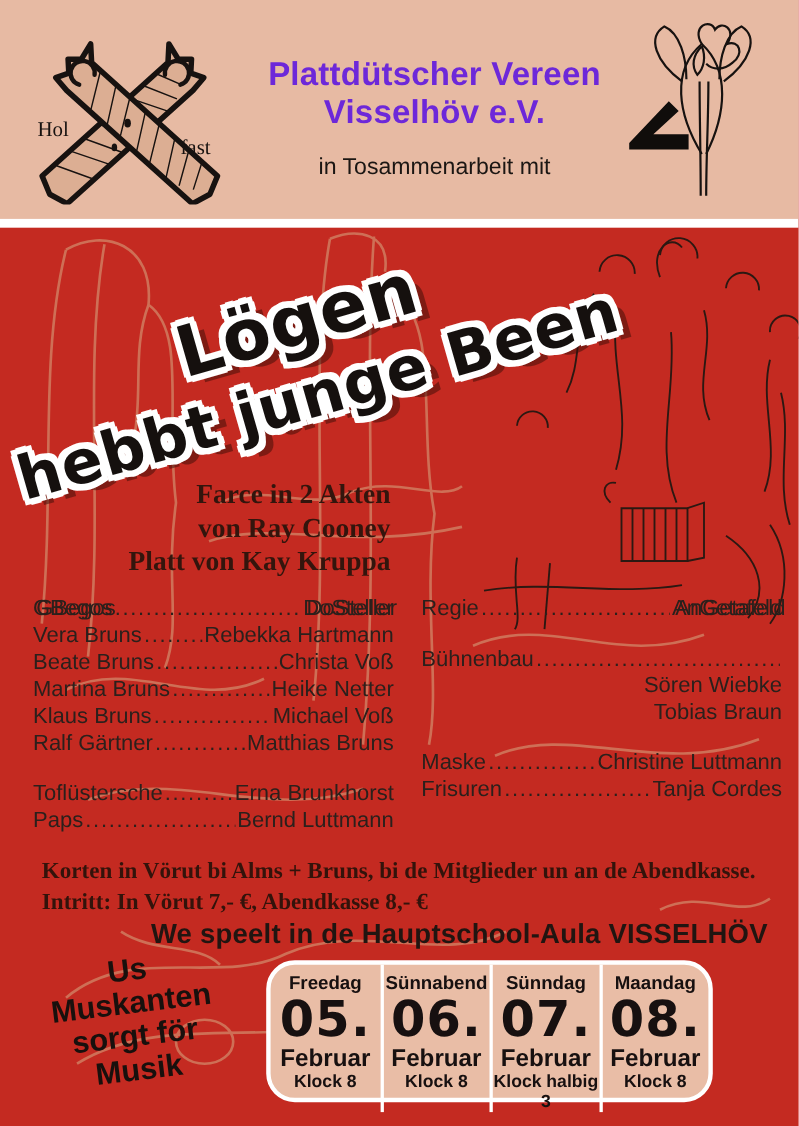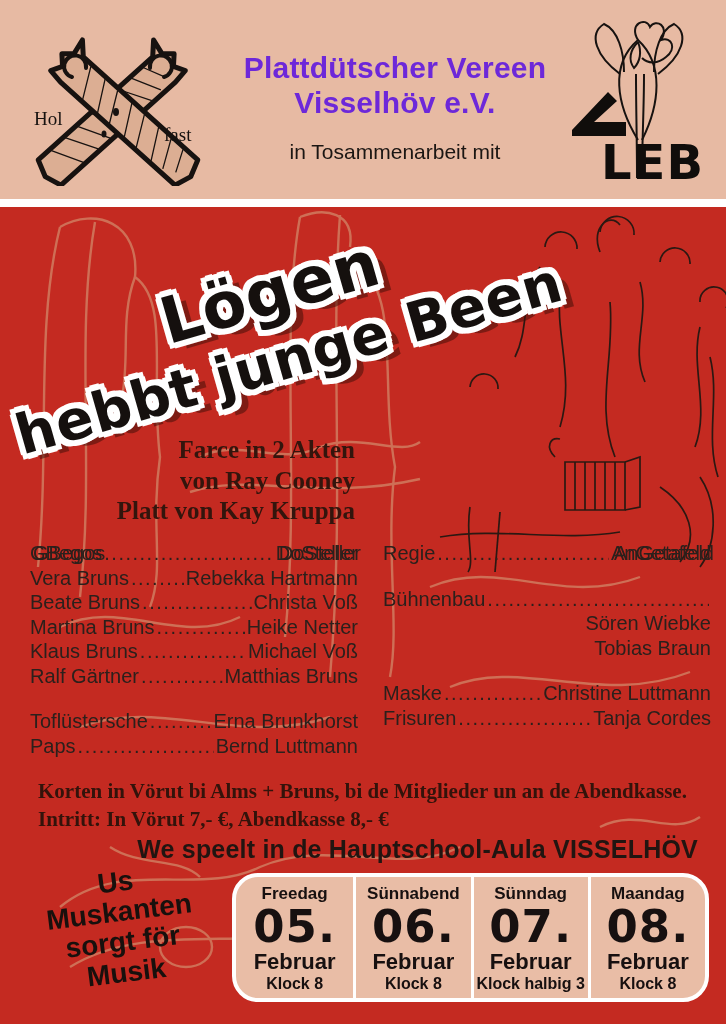--- a/index.html
+++ b/index.html
@@ -52,21 +52,21 @@
 
   .tickets{position:absolute;left:38px;top:571px;width:662px;z-index:2;
            font-family:"Liberation Serif",serif;font-weight:bold;font-size:21px;
            line-height:1.32;color:#33130b;}
   .venue{position:absolute;right:28px;top:628px;z-index:2;font-weight:bold;font-size:25px;
          color:#211511;white-space:nowrap;letter-spacing:.2px;}
 
   .music-note{position:absolute;left:20px;top:660px;width:202px;transform:rotate(-7deg);
               text-align:center;z-index:2;font-weight:bold;font-size:28px;line-height:1.08;color:#18100d;}
 
-  .dates-box{position:absolute;left:232px;top:666px;width:477px;height:129px;box-sizing:border-box;
+  .dates-box{position:absolute;left:242px;top:666px;width:406px;height:129px;box-sizing:border-box;
              background:#e9bda6;border:4px solid #fff;border-radius:26px;z-index:3;
              display:grid;grid-template-columns:repeat(4,1fr);}
   .date-cell{text-align:center;padding-top:7px;color:#171010;}
   .date-cell + .date-cell{border-left:3px solid #fff;}
   .d-day{font-weight:bold;font-size:17px;}
   .d-num{font-weight:bold;font-size:45px;line-height:1.02;letter-spacing:1px;font-family:"DejaVu Sans",sans-serif;}
   .d-month{font-weight:bold;font-size:22px;line-height:1.08;}
   .d-time{font-weight:bold;font-size:16px;margin-top:1px;}
 </style>
 </head>
@@ -110,21 +110,20 @@
           <path d="M80,128 C58,92 52,52 80,28 C106,52 102,92 84,128"></path>
           <path d="M80,28 C70,12 88,4 92,15 C98,6 112,14 103,28 C114,24 119,37 108,45 C100,52 90,52 84,46"></path>
           <path d="M80,30 C72,38 70,48 76,56 C82,50 84,40 80,30"></path>
           <path d="M62,62 C38,44 30,22 46,12 C60,18 66,40 66,60"></path>
           <path d="M100,62 C124,44 132,22 116,12 C102,18 96,40 96,60"></path>
           <path d="M78,62 C78,96 79,128 79,166"></path>
           <path d="M86,62 C86,98 84,130 84,166"></path>
         </g>
         <polygon points="14,118 50,80 59,89 36,110 68,110 68,124 14,124" fill="#100d0b"></polygon>
       </svg>
-      <span class="leb-text">LEB</span>
     </div>
   </div>
 
   <div class="body-red">
 
     <svg class="sketches" width="726" height="817" viewBox="0 0 726 817">
 
       <g fill="none" stroke="#d0775c" stroke-width="2.4" opacity=".9">
         <path d="M60,20 C35,120 50,240 38,360"></path>
         <path d="M95,15 C75,130 95,260 80,390"></path>

